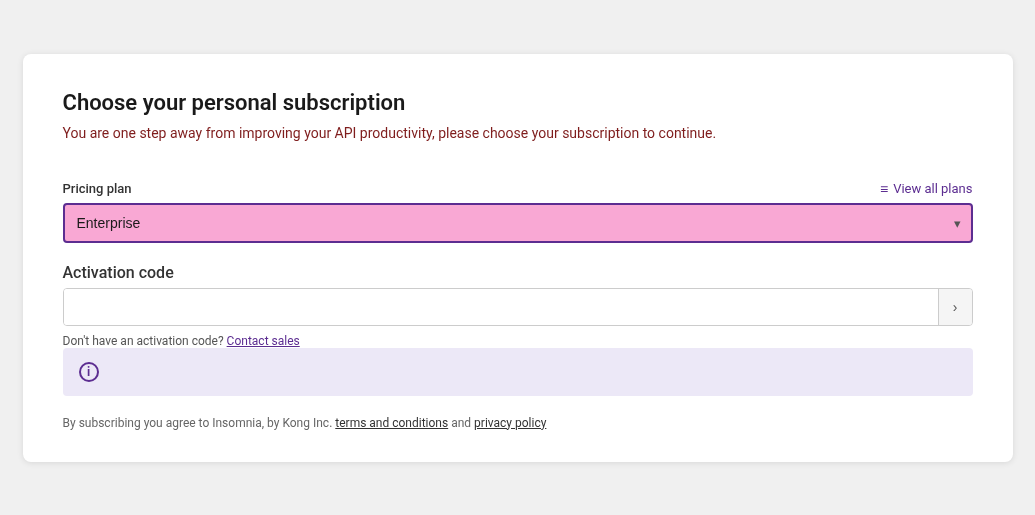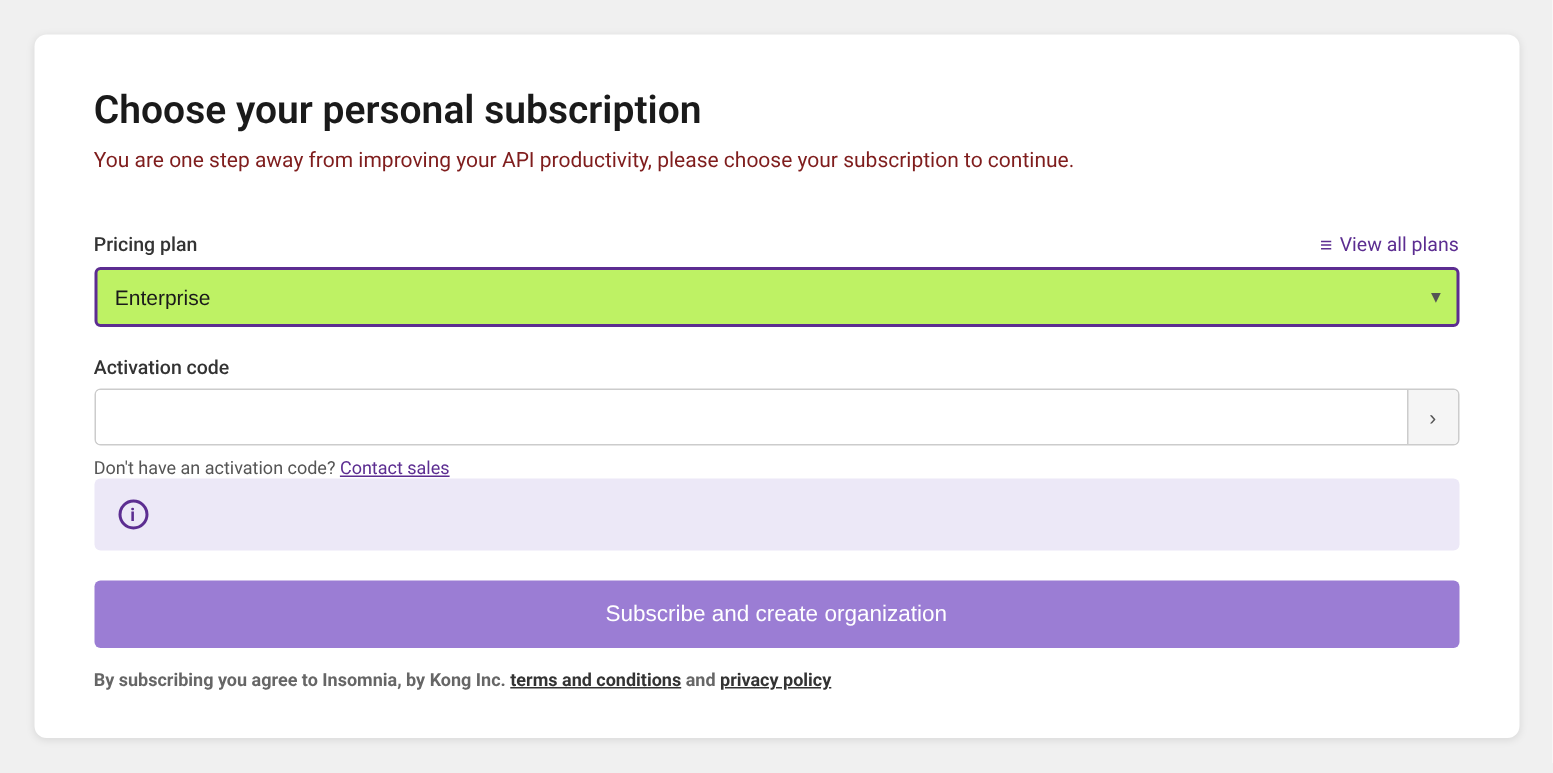--- a/index.html
+++ b/index.html
@@ -20,21 +20,21 @@
 
     .card {
       background: #ffffff;
       border-radius: 8px;
       padding: 36px 40px 32px 40px;
       width: 990px;
       box-shadow: 0 1px 6px rgba(0,0,0,0.1);
     }
 
     .card-title {
-      font-size: 26px;
+      font-size: 22px;
       font-weight: 600;
       color: #1a1a1a;
       margin-bottom: 10px;
     }
 
     .card-subtitle {
       font-size: 14px;
       color: #7f1d1d;
       margin-bottom: 40px;
     }
@@ -73,37 +73,37 @@
 
     .plan-select {
       width: 100%;
       padding: 10px 36px 10px 12px;
       font-size: 14px;
       color: #1a1a1a;
       border: 2px solid #5c2d91;
       border-radius: 4px;
       appearance: none;
       -webkit-appearance: none;
-      background-color: #bef264;
+      background-color: #f9a8d4;
       cursor: pointer;
       outline: none;
     }
 
     .select-chevron {
       position: absolute;
       right: 12px;
       top: 50%;
       transform: translateY(-50%);
       color: #555;
       pointer-events: none;
       font-size: 13px;
     }
 
     .activation-code-label {
-      font-size: 13px;
+      font-size: 16px;
       font-weight: 500;
       color: #333333;
       margin-bottom: 6px;
     }
 
     .activation-code-input-row {
       display: flex;
       align-items: stretch;
       border: 1px solid #cccccc;
       border-radius: 4px;
@@ -182,21 +182,20 @@
       font-weight: 500;
       border: none;
       border-radius: 4px;
       cursor: pointer;
       margin-bottom: 14px;
     }
 
     .terms-text {
       font-size: 12px;
       color: #666666;
-      font-weight: bold;
     }
 
     .terms-text a {
       color: #333333;
       text-decoration: underline;
     }
   </style>
 </head>
 <body>
 
@@ -232,21 +231,20 @@
 
   <p class="no-code-text">
     <span>Don't have an activation code?</span>
     <a href="#">Contact sales</a>
   </p>
 
   <div class="info-banner">
     <div class="info-icon">i</div>
   </div>
 
-  <button class="subscribe-btn">Subscribe and create organization</button>
 
   <p class="terms-text">
     <span>By subscribing you agree to Insomnia, by Kong Inc.</span>
     <a href="#">terms and conditions</a>
     <span>and</span>
     <a href="#">privacy policy</a>
   </p>
 </div>
 
 </body></html>

